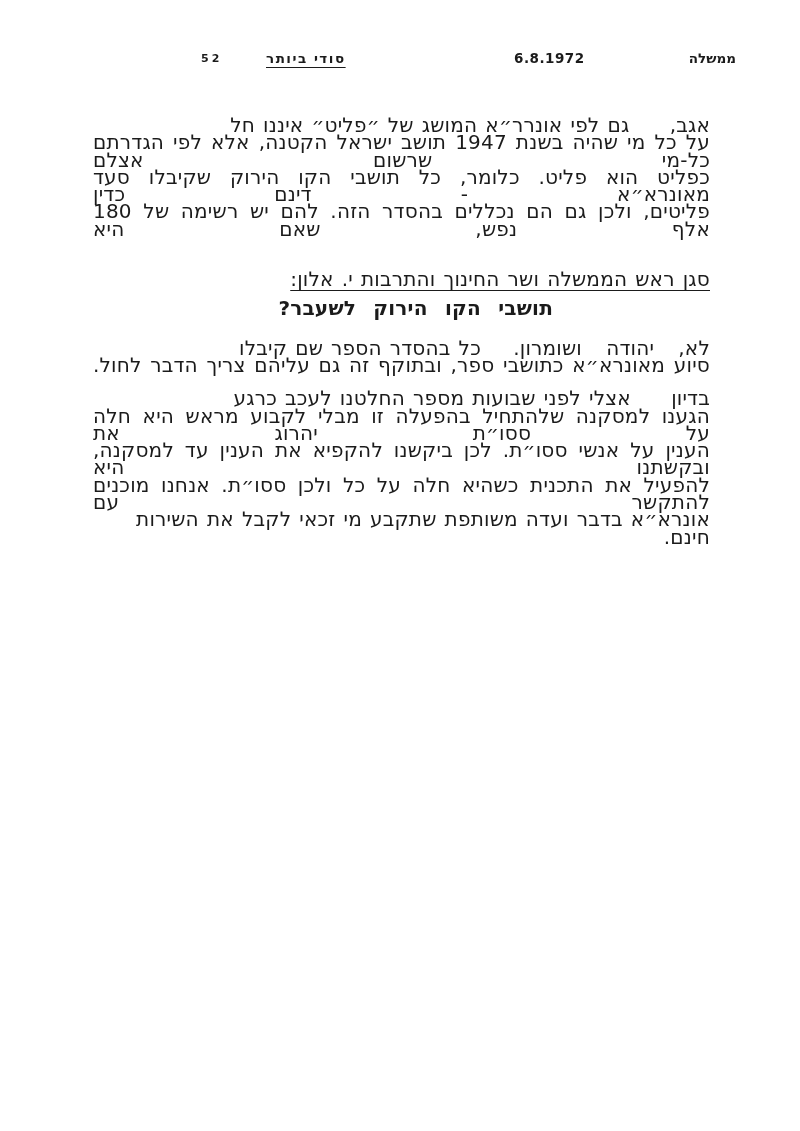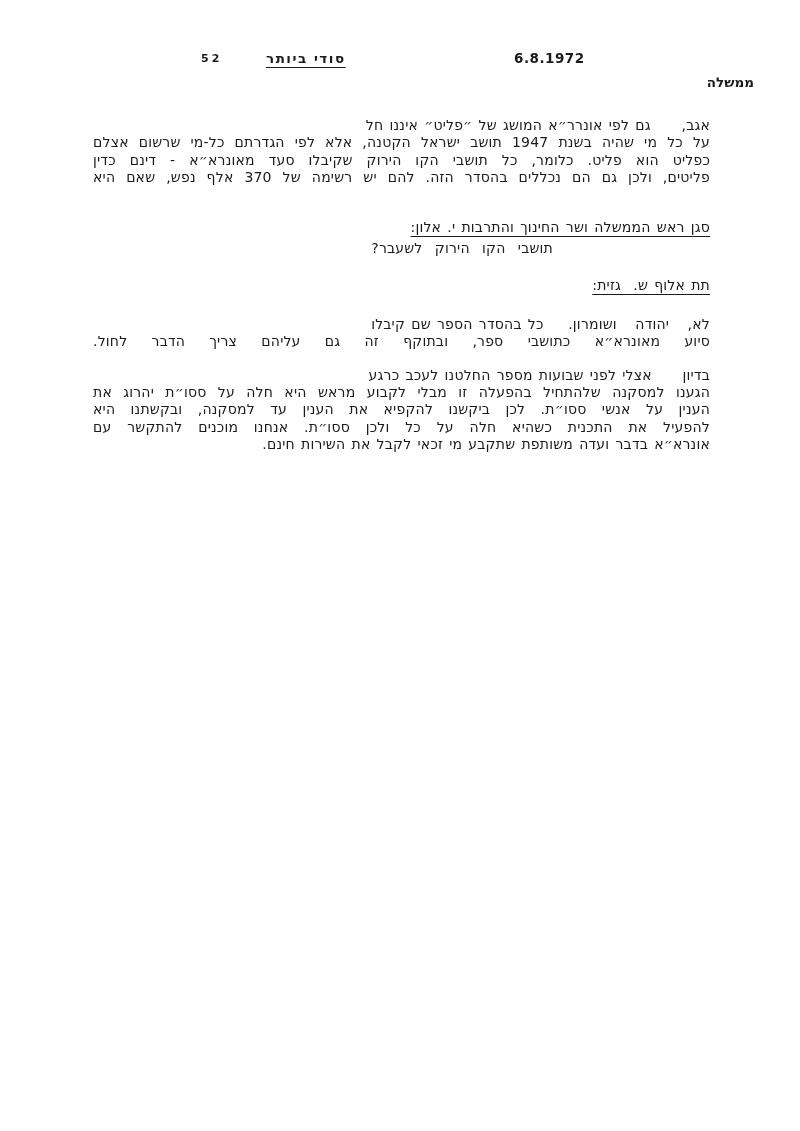--- a/index.html
+++ b/index.html
@@ -9,40 +9,40 @@
     height: 1131px;
     margin: 0 auto;
     background: #ffffff;
     font-family: "DejaVu Sans", sans-serif;
     color: #1b1b1b;
     direction: rtl;
     overflow: hidden;
   }
   
   .hdr-item { position: absolute; top: 50px; font-size: 13.5px; white-space: pre; font-weight: bold; }
-  .hdr-org   { right: 46px; margin-top: 24px; }
+  .hdr-org   { right: 64px; }
   .hdr-date  { left: 505px; direction: ltr; letter-spacing: 0.5px; margin-left: 9px; }
   .hdr-class { left: 266px; letter-spacing: 1.5px;
                text-decoration: underline; text-underline-offset: 4px; text-decoration-thickness: 1px; }
   .hdr-page  { left: 201px; top: 52px; font-size: 11px; letter-spacing: 3px; direction: ltr; }
   
   .body-text {
     position: absolute;
     top: 117px;
     right: 90px;
     width: 617px;
-    font-size: 14px;
+    font-size: 20px;
     line-height: 17.3px;
     word-spacing: 1.5px;
     letter-spacing: 0.2px;
   }
   .block { margin: 0; }
   
   .block-1 { margin-top: 33px; }   
-  .block-2 { margin-top: 4px; }   
+  .block-2 { margin-top: 12px; font-weight: bold; }   
   .block-3 { margin-top: 19px; }   
   .block-4 { margin-top: 22px; }   
   .block-5 { margin-top: 16px; }   
   
   .jline { text-align: justify; text-align-last: justify; }
   .nline { text-align: right; white-space: pre-wrap; }
   .iline { text-align: right; white-space: pre-wrap; padding-right: 157px; }
   .speaker .nline {
     text-decoration: underline;
     text-underline-offset: 4px;
@@ -56,30 +56,27 @@
   <div class="hdr-item hdr-org">ממשלה</div>
   <div class="hdr-item hdr-date">6.8.1972</div>
   <div class="hdr-item hdr-class">סודי ביותר</div>
   <div class="hdr-item hdr-page">52</div>
 
   <div class="body-text">
       <div class="block block-0 paragraph">
         <div class="nline">אגב,     גם לפי אונרר״א המושג של ״פליט״ איננו חל</div>
         <div class="jline">על כל מי שהיה בשנת 1947 תושב ישראל הקטנה, אלא לפי הגדרתם כל-מי שרשום אצלם</div>
         <div class="jline">כפליט הוא פליט. כלומר, כל תושבי הקו הירוק שקיבלו סעד מאונרא״א - דינם כדין</div>
-        <div class="jline">פליטים, ולכן גם הם נכללים בהסדר הזה. להם יש רשימה של 370 אלף נפש, שאם היא</div>
+        <div class="jline">פליטים, ולכן גם הם נכללים בהסדר הזה. להם יש רשימה של 180 אלף נפש, שאם היא</div>
       </div>
       <div class="block block-1 speaker">
         <div class="nline">סגן ראש הממשלה ושר החינוך והתרבות י. אלון:</div>
       </div>
       <div class="block block-2 question">
         <div class="iline">תושבי  הקו  הירוק  לשעבר?</div>
-      </div>
-      <div class="block block-3 speaker">
-        <div class="nline">תת אלוף ש.  גזית:</div>
       </div>
       <div class="block block-4 paragraph">
         <div class="nline">לא,   יהודה   ושומרון.    כל בהסדר הספר שם קיבלו</div>
         <div class="jline">סיוע מאונרא״א כתושבי ספר, ובתוקף זה גם עליהם צריך הדבר לחול.</div>
       </div>
       <div class="block block-5 paragraph">
         <div class="nline">בדיון     אצלי לפני שבועות מספר החלטנו לעכב כרגע</div>
         <div class="jline">הגענו למסקנה שלהתחיל בהפעלה זו מבלי לקבוע מראש היא חלה על ססו״ת יהרוג את</div>
         <div class="jline">הענין על אנשי ססו״ת. לכן ביקשנו להקפיא את הענין עד למסקנה, ובקשתנו היא</div>
         <div class="jline">להפעיל את התכנית כשהיא חלה על כל ולכן ססו״ת. אנחנו מוכנים להתקשר עם</div>

